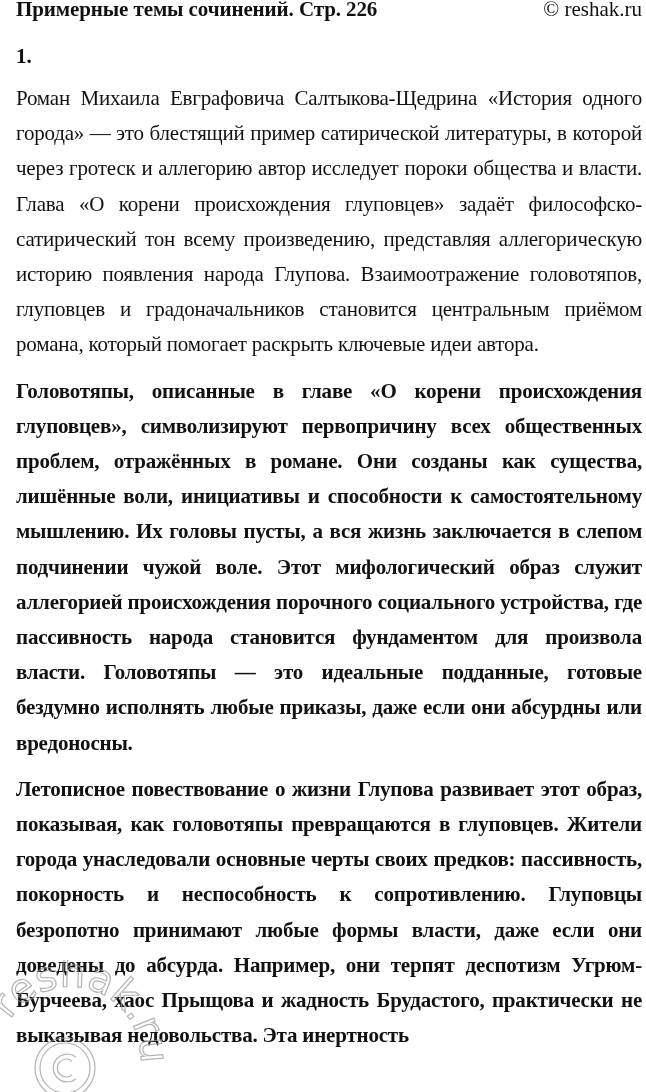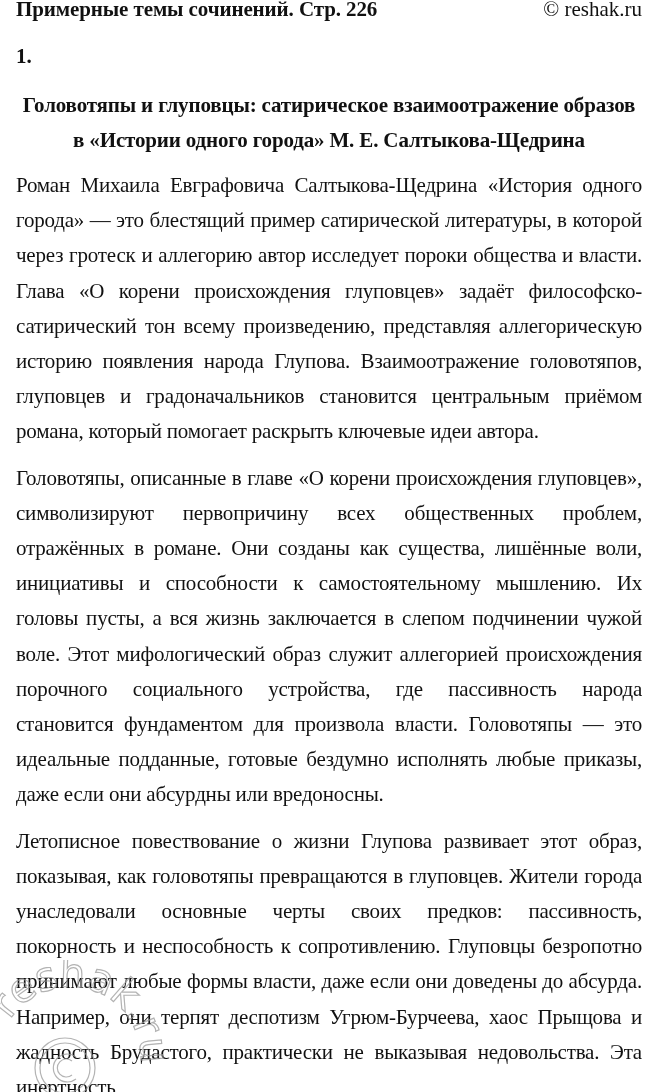--- a/index.html
+++ b/index.html
@@ -53,20 +53,21 @@
   .paragraph {
     font-size: 21px;
     line-height: 35.2px;
     text-align: justify;
     text-align-last: left;
     margin: 0;
     letter-spacing: -0.2px;
   }
   .paragraph + .paragraph {
     margin-top: 11px;
+    font-weight: bold;
   }
   .body-text {
     margin-top: 10px;
   }
   .watermark {
     position: absolute;
     left: -20px;
     top: 960px;
     width: 190px;
     height: 140px;
@@ -77,24 +78,20 @@
 <body>
 
 <div class="page">
   <div class="header">
     <span class="header-title">Примерные темы сочинений. Стр. 226</span>
     <span class="header-copy">© reshak.ru</span>
   </div>
 
   <div class="task-number">1.</div>
 
-  <div class="essay-title">
-    <div>Головотяпы и глуповцы: сатирическое взаимоотражение образов</div>
-    <div>в «Истории одного города» М. Е. Салтыкова-Щедрина</div>
-  </div>
 
   <div class="body-text">
     <p class="paragraph">Роман Михаила Евграфовича Салтыкова-Щедрина «История одного города» — это блестящий пример сатирической литературы, в которой через гротеск и аллегорию автор исследует пороки общества и власти. Глава «О корени происхождения глуповцев» задаёт философско-сатирический тон всему произведению, представляя аллегорическую историю появления народа Глупова. Взаимоотражение головотяпов, глуповцев и градоначальников становится центральным приёмом романа, который помогает раскрыть ключевые идеи автора.</p>
     <p class="paragraph">Головотяпы, описанные в главе «О корени происхождения глуповцев», символизируют первопричину всех общественных проблем, отражённых в романе. Они созданы как существа, лишённые воли, инициативы и способности к самостоятельному мышлению. Их головы пусты, а вся жизнь заключается в слепом подчинении чужой воле. Этот мифологический образ служит аллегорией происхождения порочного социального устройства, где пассивность народа становится фундаментом для произвола власти. Головотяпы — это идеальные подданные, готовые бездумно исполнять любые приказы, даже если они абсурдны или вредоносны.</p>
     <p class="paragraph">Летописное повествование о жизни Глупова развивает этот образ, показывая, как головотяпы превращаются в глуповцев. Жители города унаследовали основные черты своих предков: пассивность, покорность и неспособность к сопротивлению. Глуповцы безропотно принимают любые формы власти, даже если они доведены до абсурда. Например, они терпят деспотизм Угрюм-Бурчеева, хаос Прыщова и жадность Брудастого, практически не выказывая недовольства. Эта инертность</p>
   </div>
 </div>
 
 <svg class="watermark" viewBox="0 0 190 140" xmlns="http://www.w3.org/2000/svg">
   <defs>

